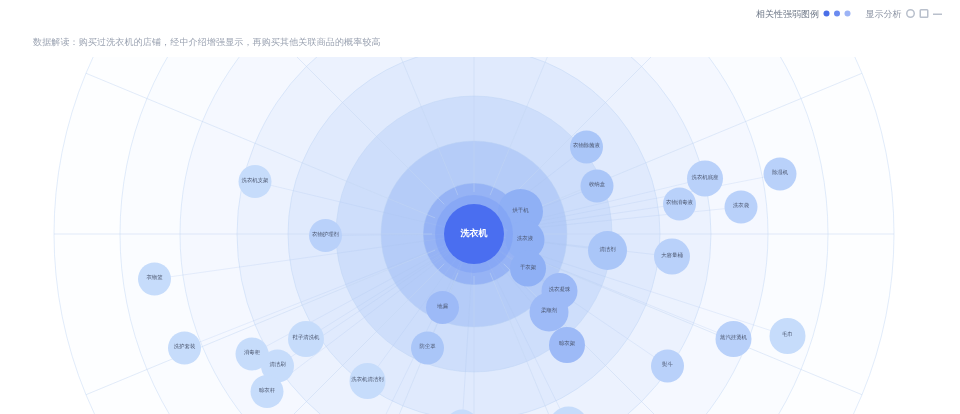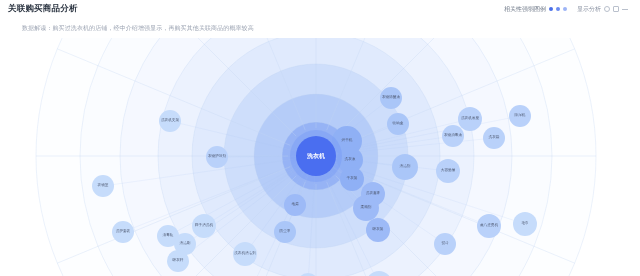--- a/index.html
+++ b/index.html
@@ -105,21 +105,20 @@
   .node.r3 { background: #aac6f8; }
   .node.r4 { background: #b9d1fa; }
   .node.r5 { background: #c6dcfb; }
 </style>
 </head>
 <body>
 
 <div id="app">
 
   <div class="header">
-    <div class="title">关联购买商品分析</div>
 
     <div class="header-right">
 
       <div class="ctrl-group">
         <span class="ctrl-label">相关性强弱图例</span>
         <span class="dot"></span>
         <span class="dot d2"></span>
         <span class="dot d3"></span>
       </div>
 

